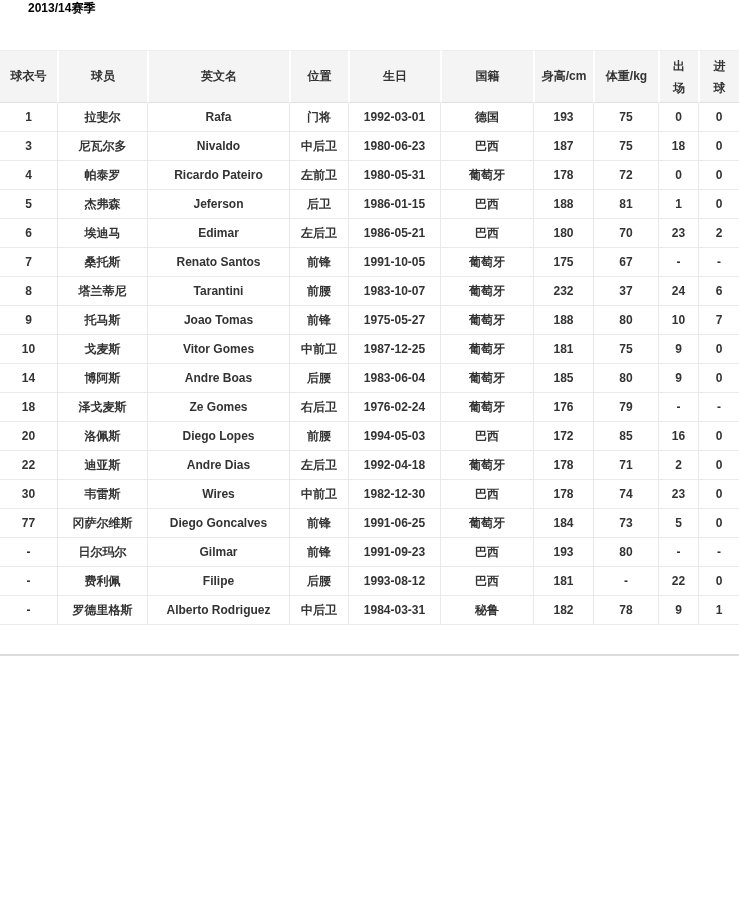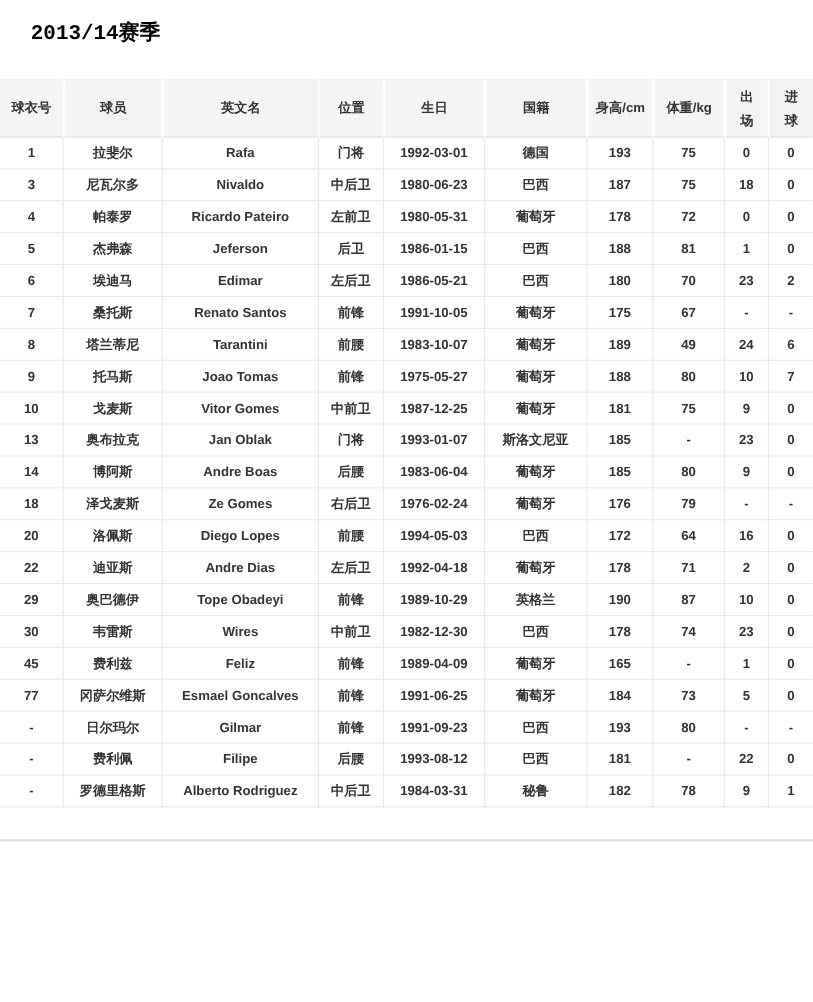--- a/index.html
+++ b/index.html
@@ -8,26 +8,25 @@
     background: #ffffff;
   }
   body {
     width: 739px;
     height: 911px;
     overflow: hidden;
     font-family: "Liberation Sans", sans-serif;
     color: #333333;
   }
   .page-title {
-    margin: 22px 0 13px 28px;
-    font-size: 19px;
+    margin: 0 0 13px 28px;
+    font-size: 12px;
     font-weight: bold;
     color: #000000;
     line-height: 16px;
-    font-family: Liberation Mono, monospace;
   }
   table.squad-table {
     width: 739px;
     table-layout: fixed;
     border-collapse: separate;
     border-spacing: 0;
     font-size: 12px;
     font-weight: bold;
     text-align: center;
     margin-top: 34px;
@@ -179,22 +178,22 @@
         <td>-</td>
         <td>-</td>
       </tr>
       <tr>
         <td>8</td>
         <td>塔兰蒂尼</td>
         <td>Tarantini</td>
         <td>前腰</td>
         <td>1983-10-07</td>
         <td>葡萄牙</td>
-        <td>189</td>
-        <td>49</td>
+        <td>232</td>
+        <td>37</td>
         <td>24</td>
         <td>6</td>
       </tr>
       <tr>
         <td>9</td>
         <td>托马斯</td>
         <td>Joao Tomas</td>
         <td>前锋</td>
         <td>1975-05-27</td>
         <td>葡萄牙</td>
@@ -209,32 +208,20 @@
         <td>Vitor Gomes</td>
         <td>中前卫</td>
         <td>1987-12-25</td>
         <td>葡萄牙</td>
         <td>181</td>
         <td>75</td>
         <td>9</td>
         <td>0</td>
       </tr>
       <tr>
-        <td>13</td>
-        <td>奥布拉克</td>
-        <td>Jan Oblak</td>
-        <td>门将</td>
-        <td>1993-01-07</td>
-        <td>斯洛文尼亚</td>
-        <td>185</td>
-        <td>-</td>
-        <td>23</td>
-        <td>0</td>
-      </tr>
-      <tr>
         <td>14</td>
         <td>博阿斯</td>
         <td>Andre Boas</td>
         <td>后腰</td>
         <td>1983-06-04</td>
         <td>葡萄牙</td>
         <td>185</td>
         <td>80</td>
         <td>9</td>
         <td>0</td>
@@ -252,76 +239,52 @@
         <td>-</td>
       </tr>
       <tr>
         <td>20</td>
         <td>洛佩斯</td>
         <td>Diego Lopes</td>
         <td>前腰</td>
         <td>1994-05-03</td>
         <td>巴西</td>
         <td>172</td>
-        <td>64</td>
+        <td>85</td>
         <td>16</td>
         <td>0</td>
       </tr>
       <tr>
         <td>22</td>
         <td>迪亚斯</td>
         <td>Andre Dias</td>
         <td>左后卫</td>
         <td>1992-04-18</td>
         <td>葡萄牙</td>
         <td>178</td>
         <td>71</td>
         <td>2</td>
         <td>0</td>
       </tr>
       <tr>
-        <td>29</td>
-        <td>奥巴德伊</td>
-        <td>Tope Obadeyi</td>
-        <td>前锋</td>
-        <td>1989-10-29</td>
-        <td>英格兰</td>
-        <td>190</td>
-        <td>87</td>
-        <td>10</td>
-        <td>0</td>
-      </tr>
-      <tr>
         <td>30</td>
         <td>韦雷斯</td>
         <td>Wires</td>
         <td>中前卫</td>
         <td>1982-12-30</td>
         <td>巴西</td>
         <td>178</td>
         <td>74</td>
         <td>23</td>
         <td>0</td>
       </tr>
       <tr>
-        <td>45</td>
-        <td>费利兹</td>
-        <td>Feliz</td>
-        <td>前锋</td>
-        <td>1989-04-09</td>
-        <td>葡萄牙</td>
-        <td>165</td>
-        <td>-</td>
-        <td>1</td>
-        <td>0</td>
-      </tr>
-      <tr>
         <td>77</td>
         <td>冈萨尔维斯</td>
-        <td>Esmael Goncalves</td>
+        <td>Diego Goncalves</td>
         <td>前锋</td>
         <td>1991-06-25</td>
         <td>葡萄牙</td>
         <td>184</td>
         <td>73</td>
         <td>5</td>
         <td>0</td>
       </tr>
       <tr>
         <td>-</td>

